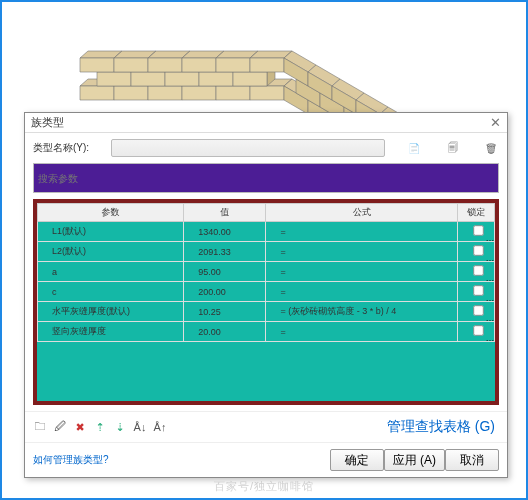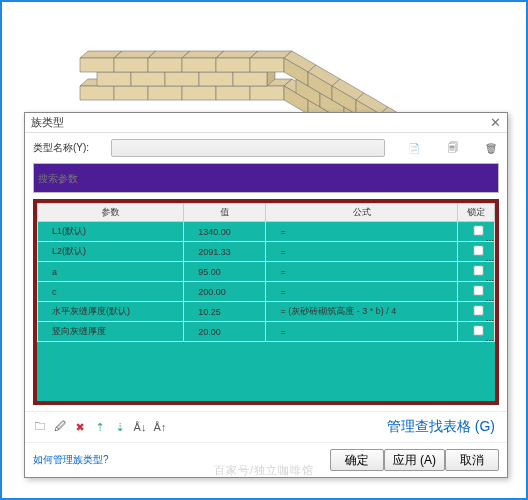--- a/index.html
+++ b/index.html
@@ -135,21 +135,21 @@
   .btn {
     min-width: 54px; height: 22px;
     background: linear-gradient(#fdfdfd,#e8e8e8);
     border: 1px solid #999;
     font-size: 12px;
     border-radius: 2px;
     padding: 0 8px;
   }
   .watermark {
     position: absolute;
-    left: 50%; bottom: 20px;
+    left: 50%; bottom: 4px;
     transform: translateX(-50%);
     font-size: 11px;
     color: rgba(180,180,180,0.6);
     letter-spacing: 1px;
     pointer-events: none;
   }
 </style>
 </head>
 <body>
 

